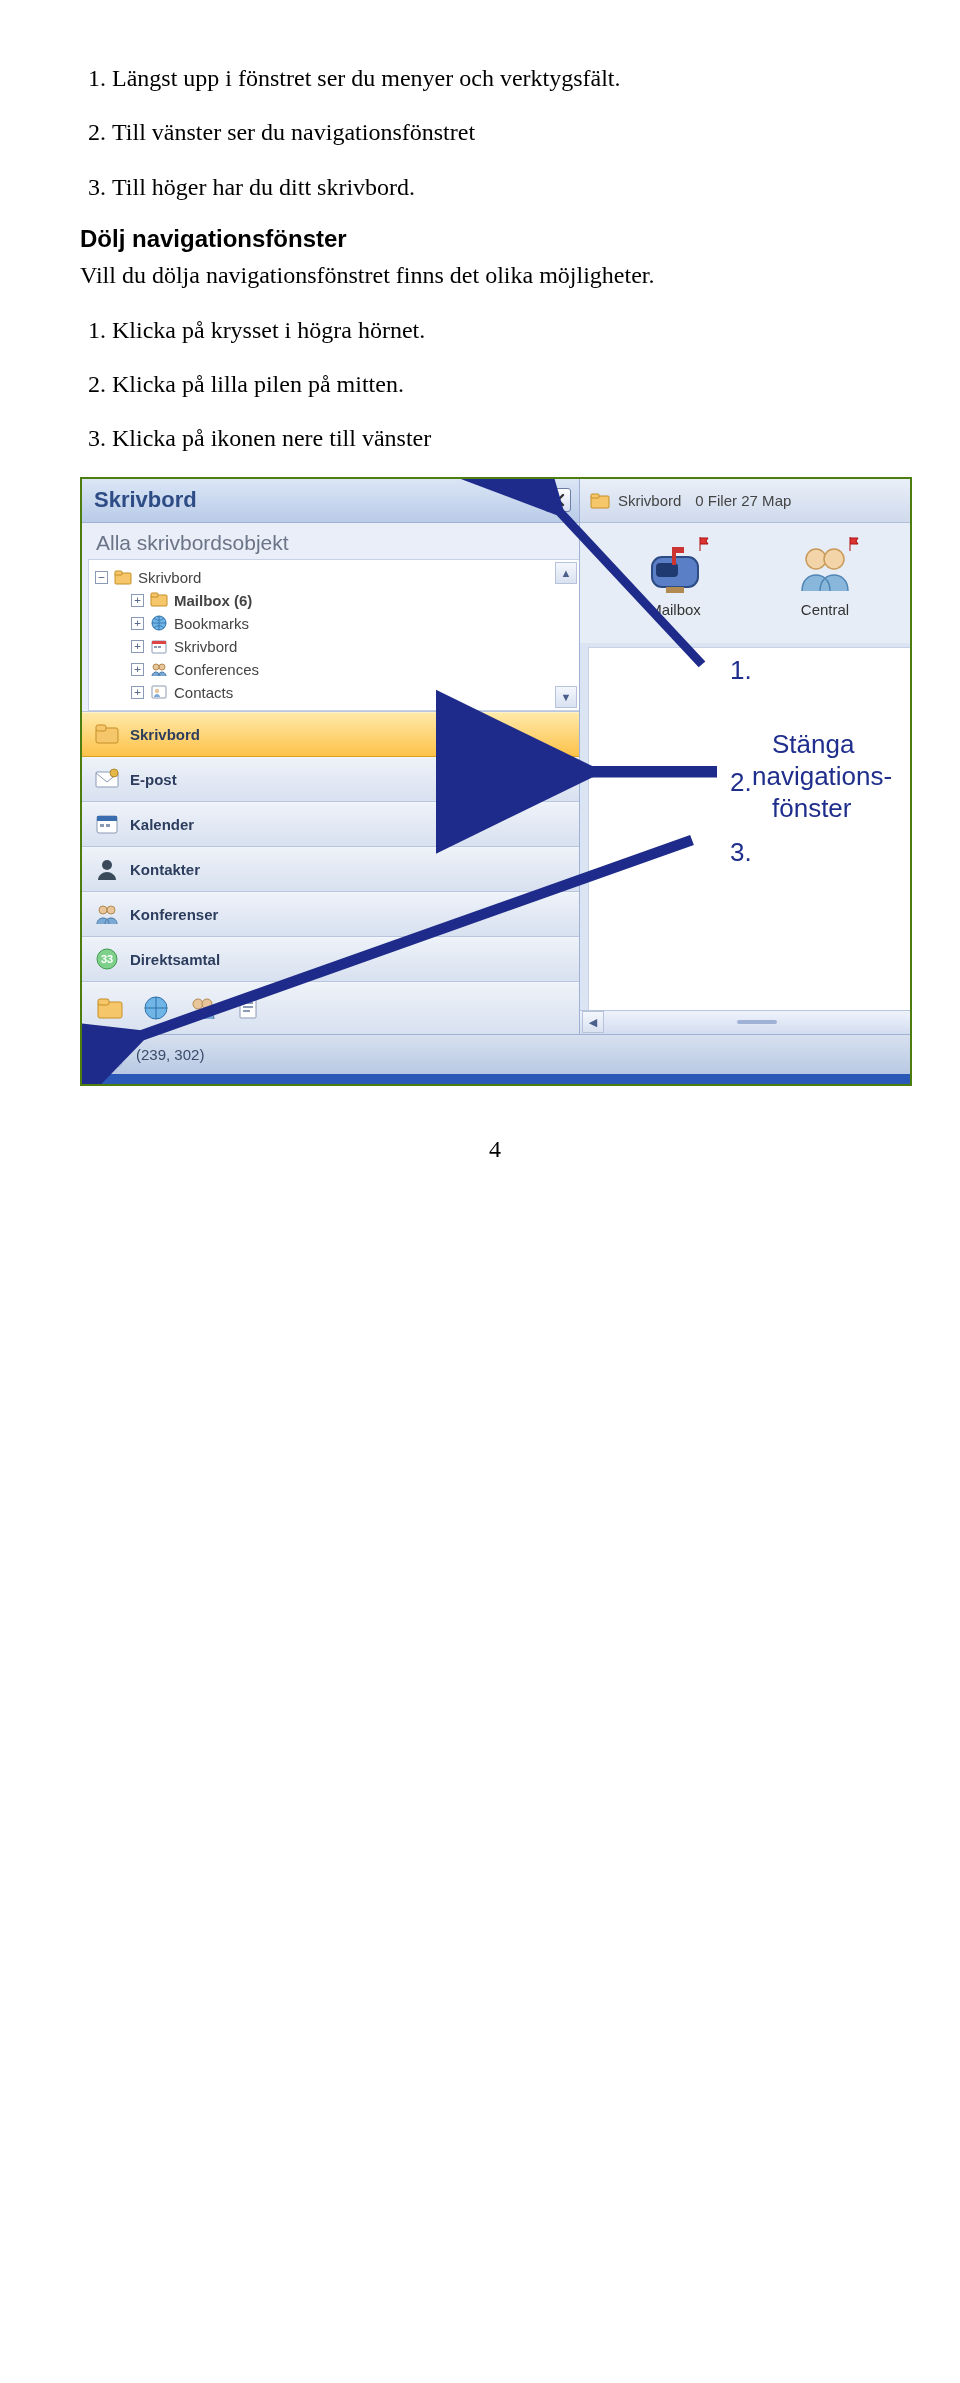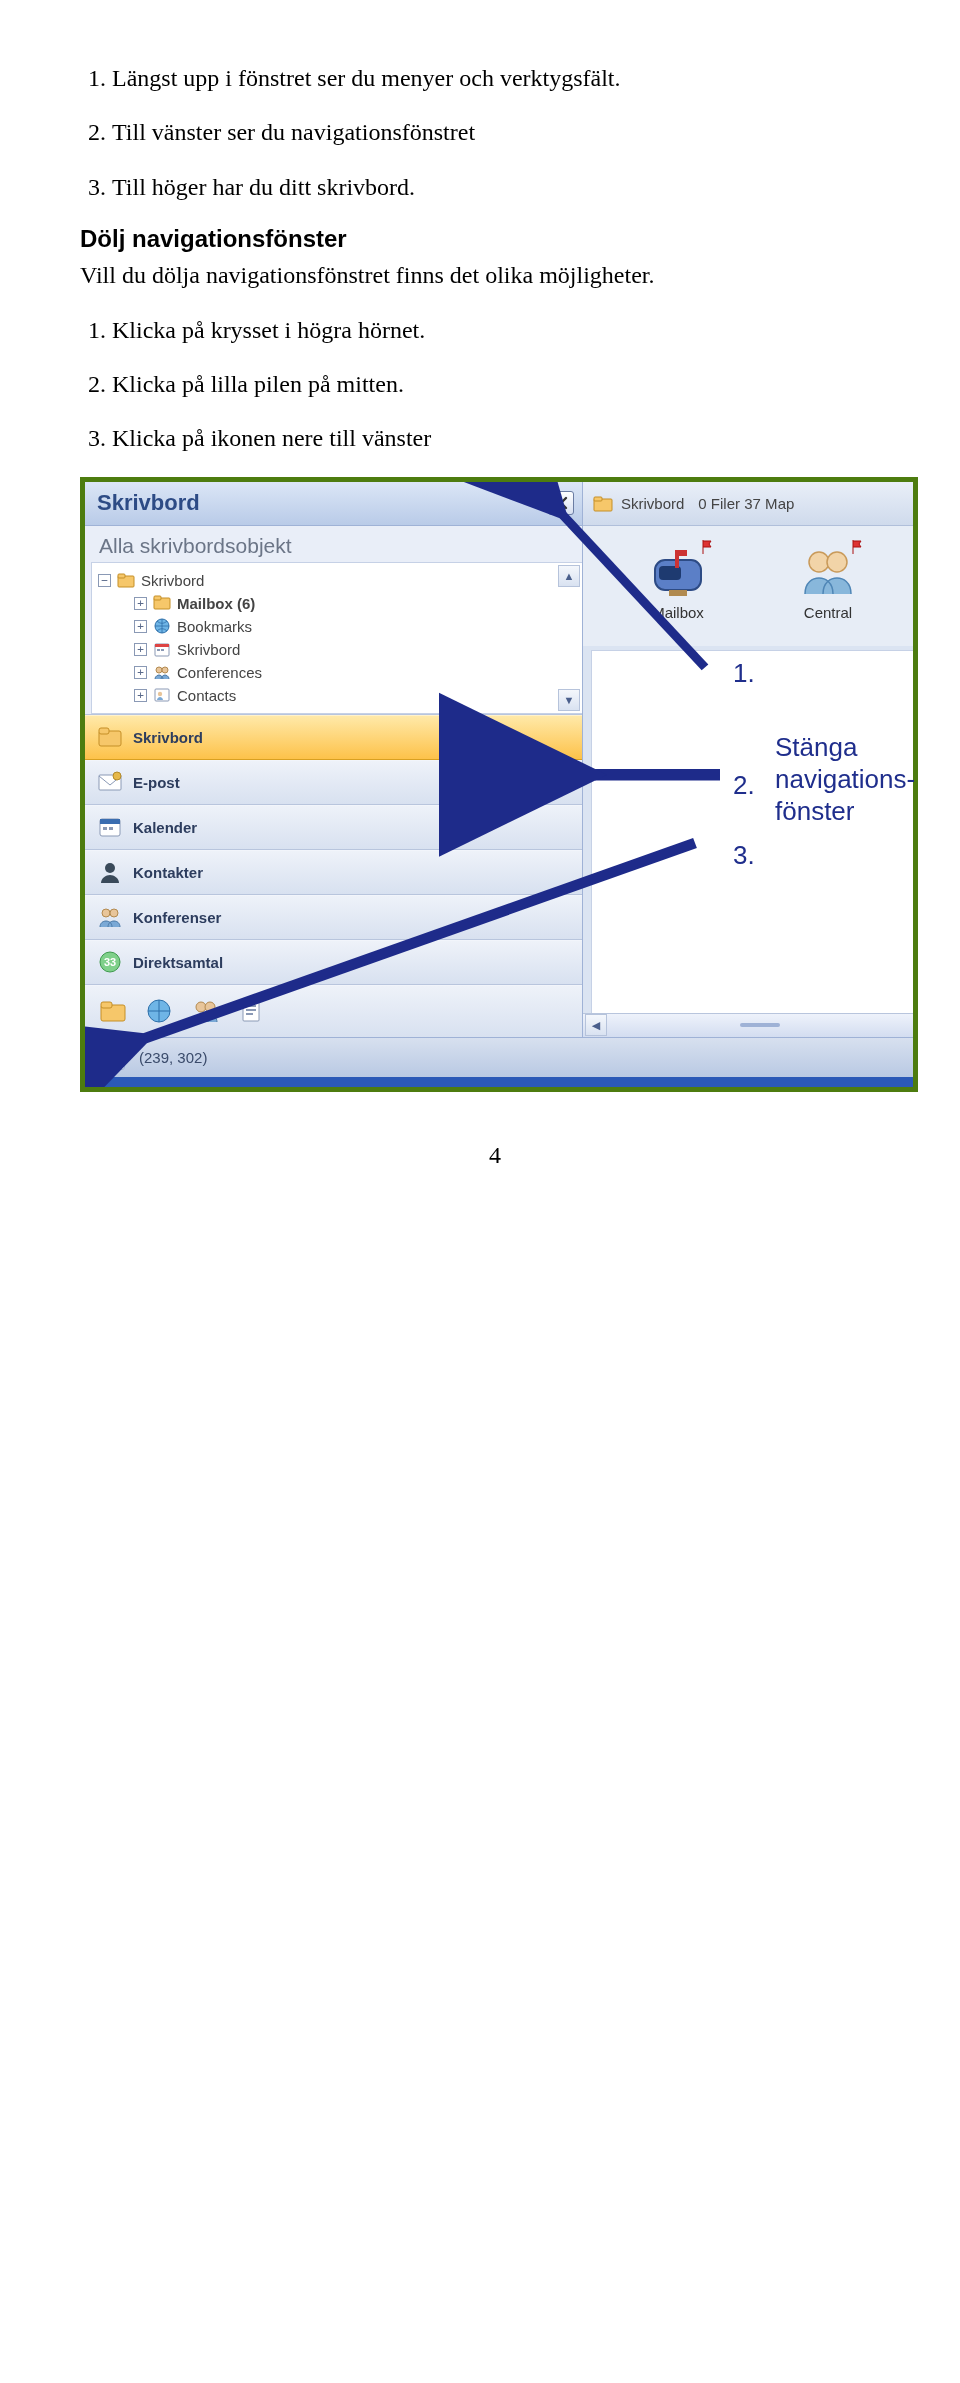--- a/index.html
+++ b/index.html
@@ -33,21 +33,21 @@
   }
   .page-num {
     text-align: center;
     margin-top: 50px;
     font-size: 24px;
   }
 
   
   .shot {
     width: 828px;
-    border: 5px solid #4d7c0f;
+    border: 2px solid #4d7c0f;
     font-family: Tahoma, Arial, sans-serif;
     font-size: 15px;
     color: #3a3a3a;
     position: relative;
     background: #e5e5e5;
   }
   .shot * { box-sizing: border-box; }
   .cols {
     display: flex;
     align-items: stretch;
@@ -443,21 +443,21 @@
         </div>
       </div>
 
       <div class="content">
         <div class="content-header">
           <svg class="hi-icon" viewBox="0 0 20 18">
             <rect x="1" y="5" width="18" height="12" rx="1" fill="#f6c76a" stroke="#c58f27"></rect>
             <rect x="1" y="3" width="8" height="4" rx="1" fill="#f6c76a" stroke="#c58f27"></rect>
           </svg>
           <span>Skrivbord</span>
-          <span style="margin-left:6px">0 Filer  37 Мар</span>
+          <span style="margin-left:6px">0 Filer  27 Мар</span>
         </div>
 
         <div class="big-icons">
           <div class="big-item">
             <svg class="flag" viewBox="0 0 12 14">
                 <path d="M2 0v14M2 1h8l-2 3 2 3H2" fill="#d33" stroke="#a11"></path>
               </svg>
             <svg class="bi-icon" viewBox="0 0 58 54">
               <rect x="6" y="16" width="46" height="30" rx="10" fill="#5b7fc7" stroke="#2d4b85" stroke-width="2"></rect>
               <rect x="10" y="22" width="22" height="14" rx="4" fill="#1e3a70"></rect>
@@ -518,20 +518,20 @@
         <path d="M 620 190 L 478 34" stroke="#1e2b8a" stroke-width="9" fill="none" marker-end="url(#ah)"></path>
 
         <path d="M 635 300 L 510 300" stroke="#1e2b8a" stroke-width="12" fill="none" marker-end="url(#ah)"></path>
 
         <path d="M 610 370 L 60 570" stroke="#1e2b8a" stroke-width="11" fill="none" marker-end="url(#ah)"></path>
       </svg>
       <span class="lbl num" style="left:648px; top:176px">1.</span>
       <span class="lbl num" style="left:648px; top:288px">2.</span>
       <span class="lbl num" style="left:648px; top:358px">3.</span>
       <span class="lbl caption" style="left:690px; top:250px">Stänga</span>
-      <span class="lbl caption" style="left:690px; top:282px">navigations-</span>
+      <span class="lbl caption" style="left:670px; top:282px">navigations-</span>
       <span class="lbl caption" style="left:690px; top:314px">fönster</span>
     </div>
 
   </div>
 
   <div class="page-num">4</div>
 </div>
 
 </body></html>

